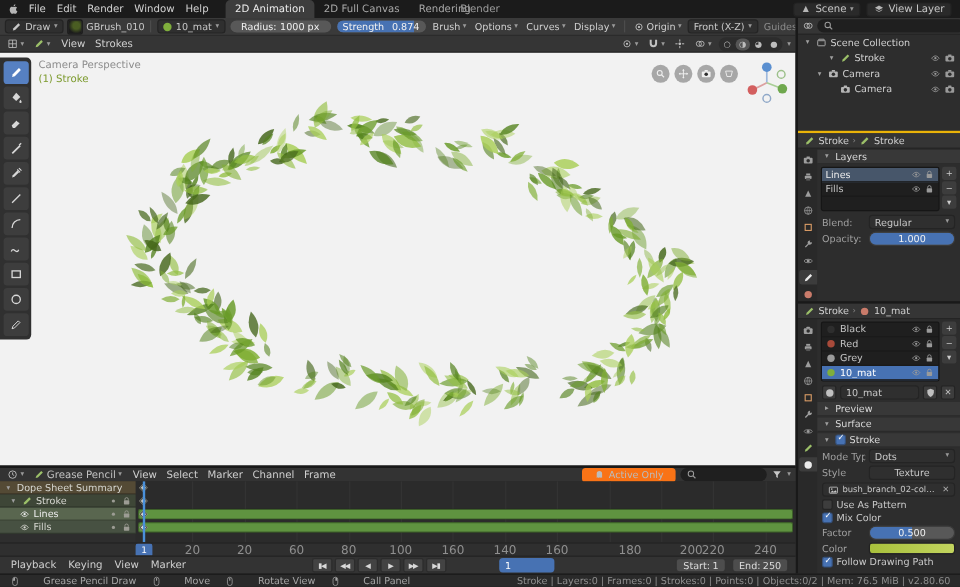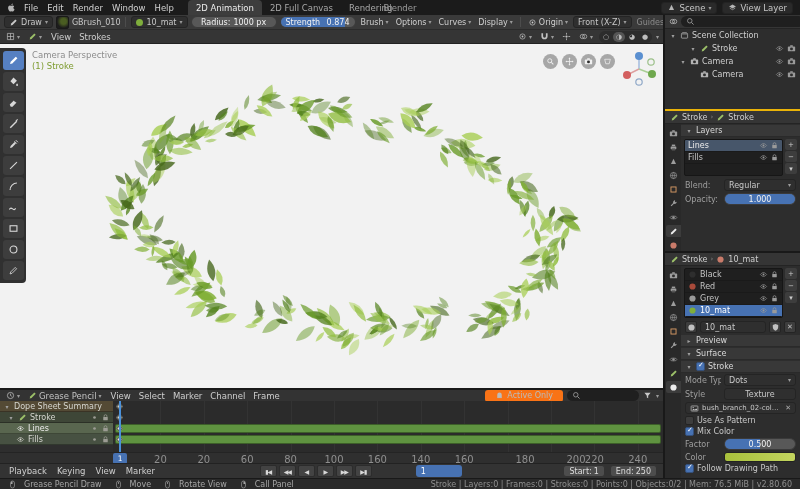--- a/index.html
+++ b/index.html
@@ -166,21 +166,21 @@
   #transport{display:flex;gap:2px}
   .ff{width:46px;height:12px;background:#4772b3;border-radius:3px;color:#fff;display:flex;
       align-items:center;padding:0 5px;font-size:8px;flex-shrink:0}
   .se{height:12px;background:#4d4d4d;border:1px solid #333;border-radius:3px;color:#ddd;
       display:flex;align-items:center;padding:0 5px;font-size:8px;gap:2px;flex-shrink:0}
 
   
   #statusbar{position:absolute;left:0;top:478px;width:800px;height:11px;background:#2a2a2a;
              border-top:1px solid #191919;display:flex;align-items:center;gap:12px;
              padding:0 8px;font-size:8px;color:#9a9a9a}
-  .hint{display:flex;align-items:center;gap:7px;color:#a6a6a6}
+  .hint{display:flex;align-items:center;gap:19px;color:#a6a6a6}
   #stats{margin-left:auto;color:#8f8f8f;white-space:nowrap}
 </style>
 </head>
 <body>
 
 <div id="app">
 
   <div id="menubar">
     <span class="ics mb-ic" id="apple-slot">
         <svg viewBox="0 0 16 16" fill="currentColor" stroke="none">

